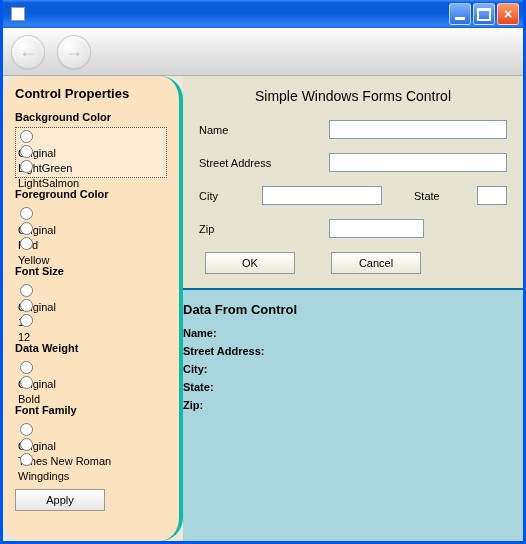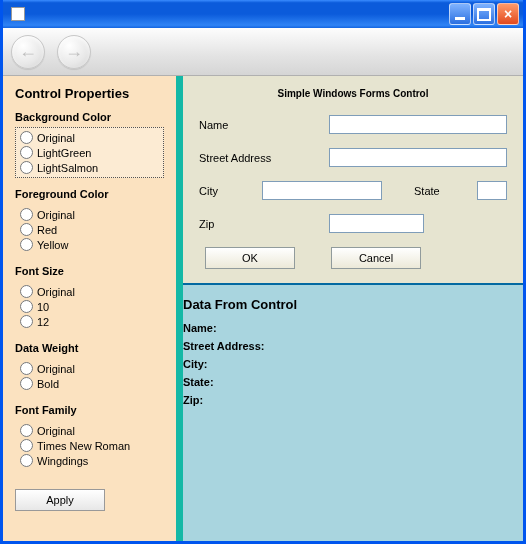--- a/index.html
+++ b/index.html
@@ -53,43 +53,44 @@
   }
   .arrow { font-size: 18px; color: #bfbfbf; font-weight: bold; }
   
   .content {
     flex: 1; display: flex; min-height: 0;
   }
   
   .sidebar {
     width: 180px;
     background: #fbe2c0;
-    border-right: 7px solid #14b8a6;
+    border-right: 4px solid #14b8a6;
     padding: 10px 12px;
     overflow: auto;
+    border-radius: 23px;
   }
   .sidebar h2 { font-size: 13px; font-weight: bold; margin-bottom: 10px; }
   .sidebar h3 { font-size: 11px; font-weight: bold; margin: 10px 0 4px 0; }
   .radio-group { margin-bottom: 4px; border: 1px solid transparent; padding: 2px 2px; }
   .radio-group.sel { border: 1px dotted #555; background: rgba(255,255,255,0.3); }
-  .radio-row { display: flex; align-items: center; gap: 4px; height: 15px; }
+  .radio-row { display: flex; align-items: flex-start; gap: 4px; height: 15px; flex-direction: column; }
   .radio-row input { margin: 0 0 0 2px; }
   .apply-btn {
     margin-top: 14px; width: 90px; height: 22px;
     background: linear-gradient(to bottom, #fff, #e7e7e7);
     border: 1px solid #999; font-size: 11px;
   }
   
   .main { flex: 1; display: flex; flex-direction: column; min-width: 0; }
   
   .form-area {
     background: #e6e4d0;
     padding: 10px 16px 14px 16px;
   }
-  .form-title { text-align: center; font-size: 10px; margin: 2px 0 16px 0; font-weight: bold; }
+  .form-title { text-align: center; font-size: 14px; margin: 2px 0 16px 0; }
   .form-row { display: flex; align-items: center; margin-bottom: 14px; gap: 20px; }
   .form-row label { width: 110px; font-size: 11px; }
   .form-row input[type=text] {
     border: 1px solid #7f9db9; height: 19px; font-size: 11px; padding: 0 2px;
     background: #fff;
   }
   .in-wide { flex: 1; }
   .in-city { width: 120px; }
   .lab-state { width: auto; margin-left: 12px; }
   .in-state { width: 30px; }

